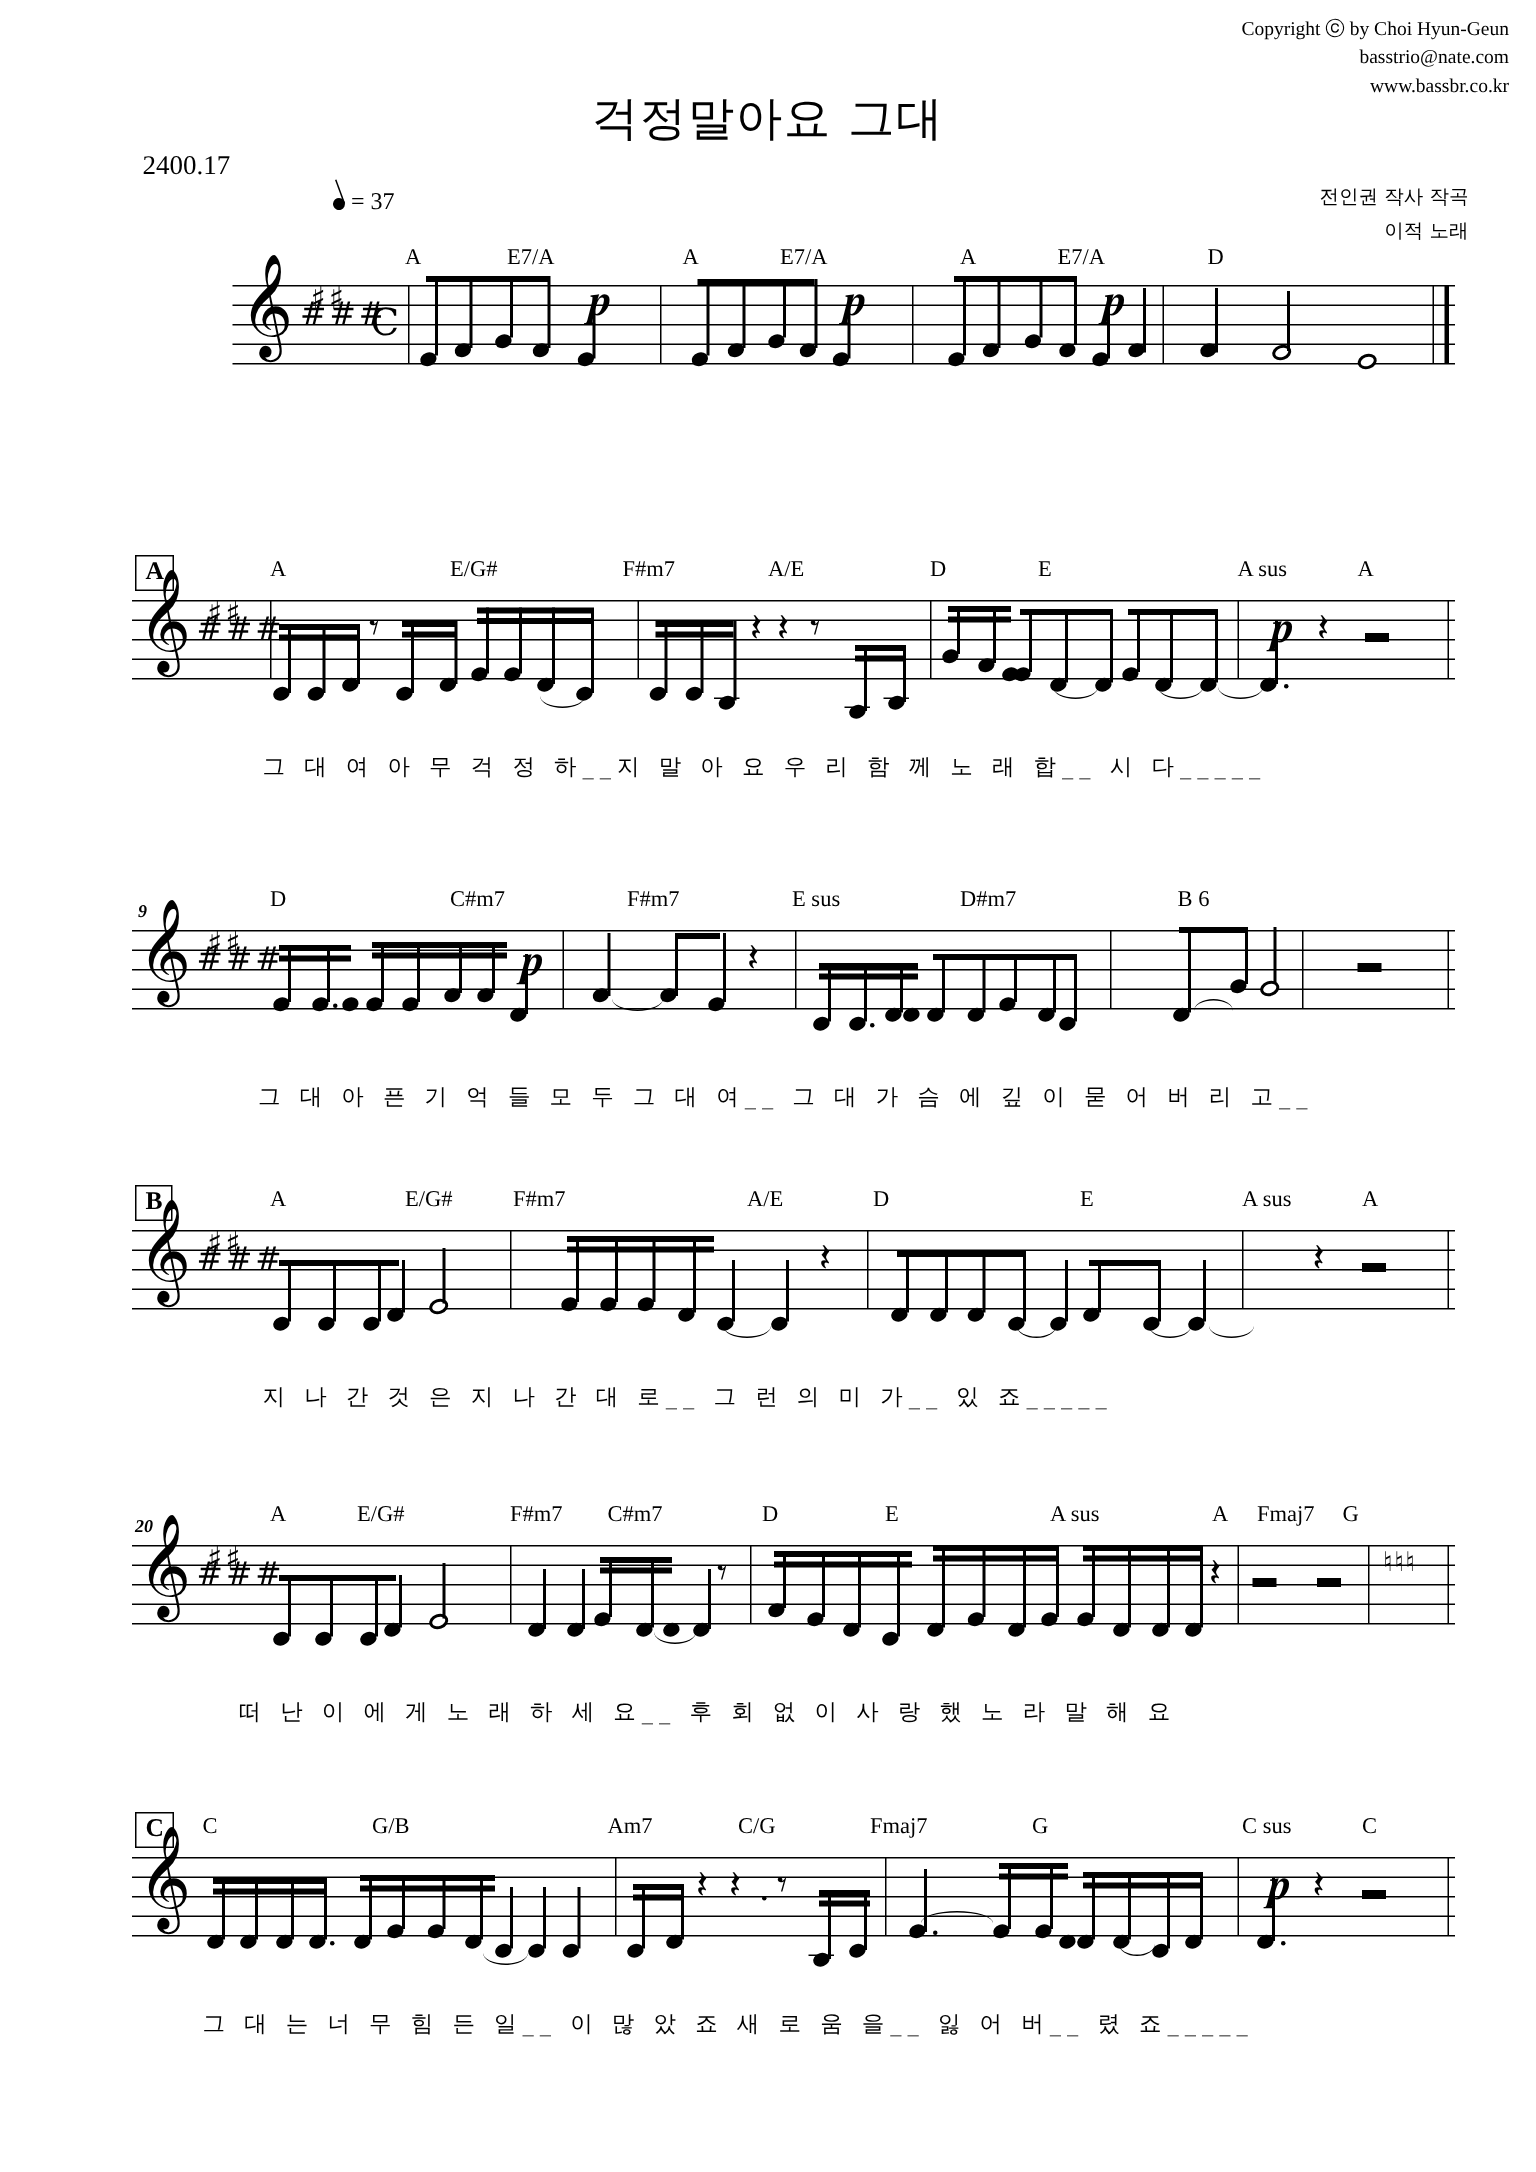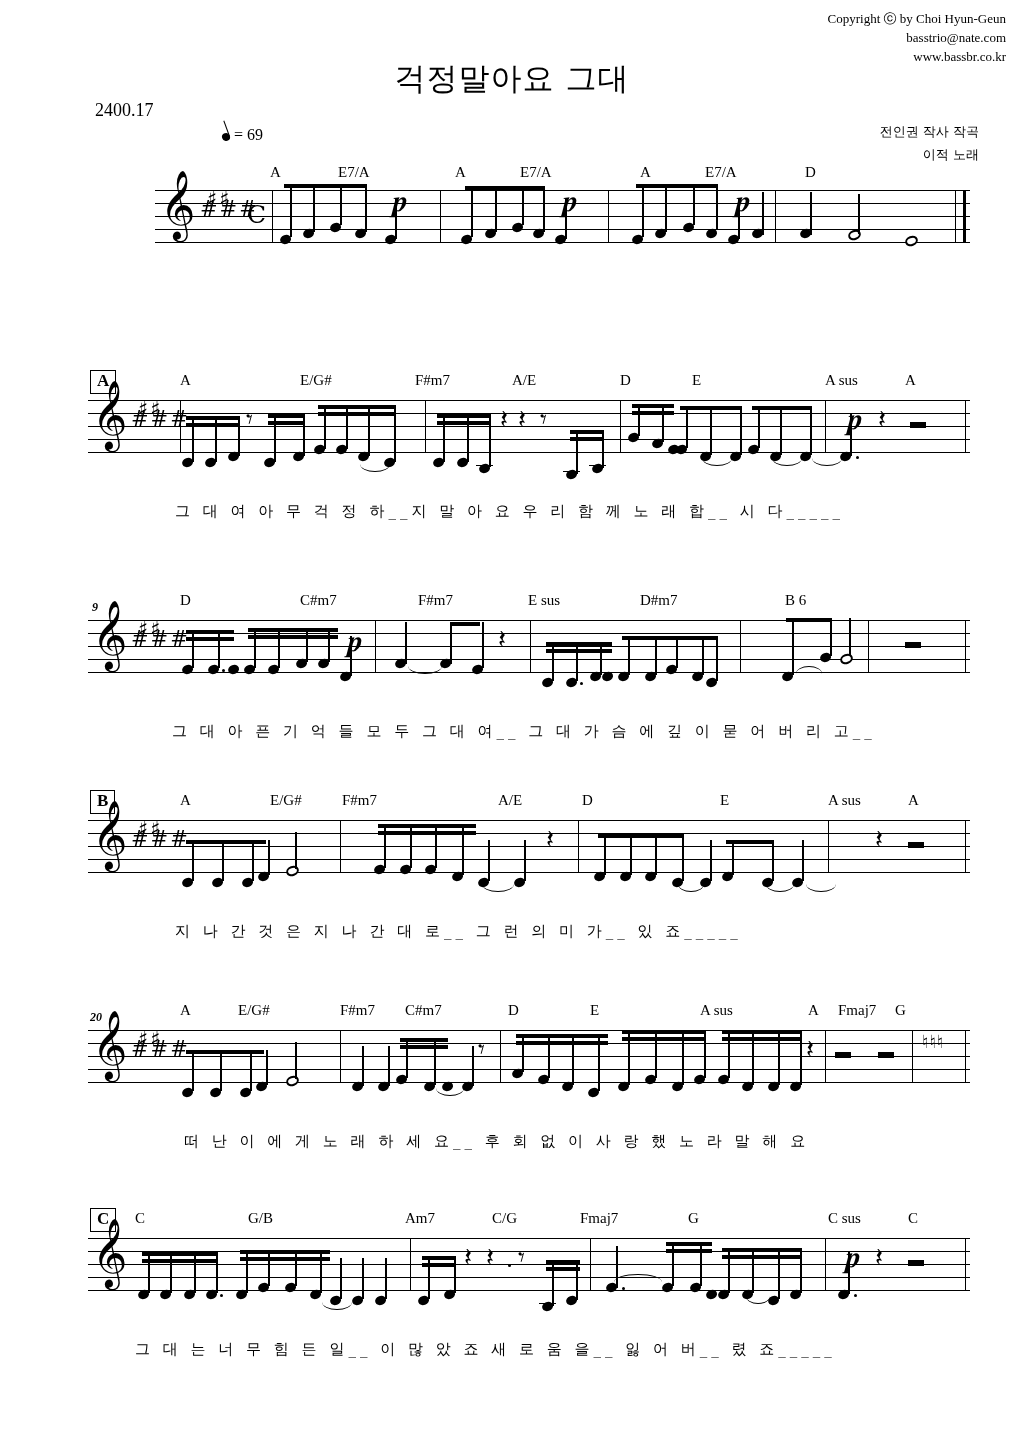--- a/index.html
+++ b/index.html
@@ -235,21 +235,21 @@
   <div>Copyright ⓒ by Choi Hyun-Geun</div>
   <div>basstrio@nate.com</div>
   <div>www.bassbr.co.kr</div>
 </div>
 
 <div class="sheet-title">걱정말아요 그대</div>
 <div class="date-label">2400.17</div>
 
 <div class="tempo-mark">
   <span class="notehead"></span>
-  <span>= 69</span>
+  <span>= 37</span>
 </div>
 
 <div class="credit-block">
   <div>전인권 작사 작곡</div>
   <div>이적 노래</div>
 </div>
 
 <div class="system" style="top:190px;">
 
   <div class="staff">
@@ -723,21 +723,21 @@
   <div class="note" style="left:742px; top:52px;"></div>
   <div class="stem" style="left:752px; top:0px; height:55px;"></div>
   <div class="note" style="left:768px; top:52px;"></div>
   <div class="stem" style="left:778px; top:0px; height:55px;"></div>
   <div class="note" style="left:790px; top:52px;"></div>
   <div class="stem" style="left:800px; top:0px; height:55px;"></div>
   <div class="rest" style="left:806px; top:6px;">𝄽</div>
   <div class="rest-bar" style="left:835px; top:22px;"></div>
   <div class="rest-bar" style="left:878px; top:22px;"></div>
 
-  <div class="lyrics" style="left:184px; top:102px;">떠 난 이 에 게    노 래 하 세 요__    후 회 없 이 사 랑 했 노 라  말 해 요</div>
+  <div class="lyrics" style="left:159px; top:102px;">떠 난 이 에 게    노 래 하 세 요__    후 회 없 이 사 랑 했 노 라  말 해 요</div>
 </div>
 
 <div class="system" style="top:1238px;">
   <div class="section-box" style="left:90px; top:-30px;">C</div>
 
   <div class="staff">
     <div class="line" style="left:88px; top:0px;  width:882px;"></div>
     <div class="line" style="left:88px; top:13px; width:882px;"></div>
     <div class="line" style="left:88px; top:26px; width:882px;"></div>
     <div class="line" style="left:88px; top:39px; width:882px;"></div>

